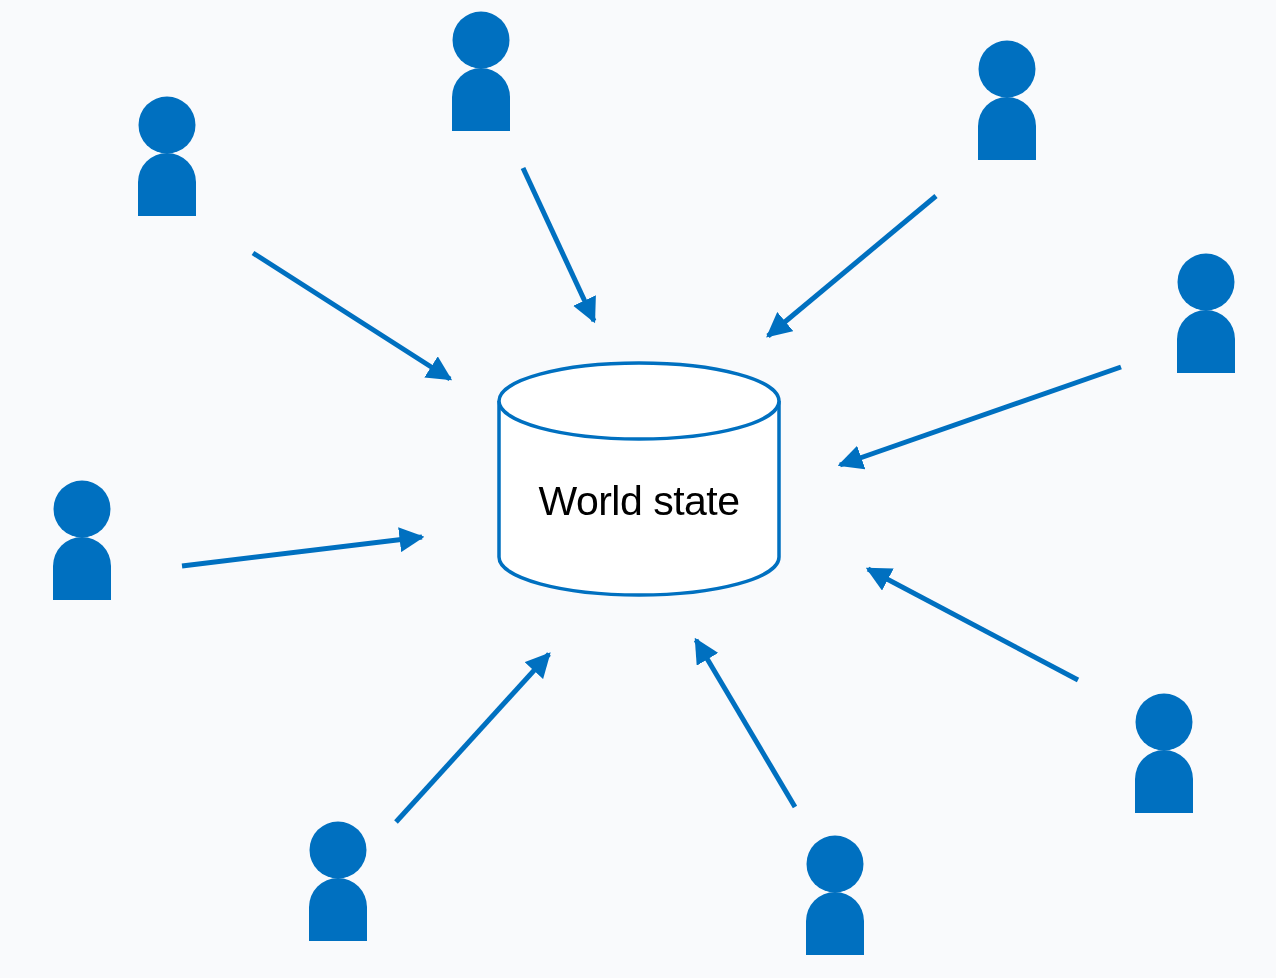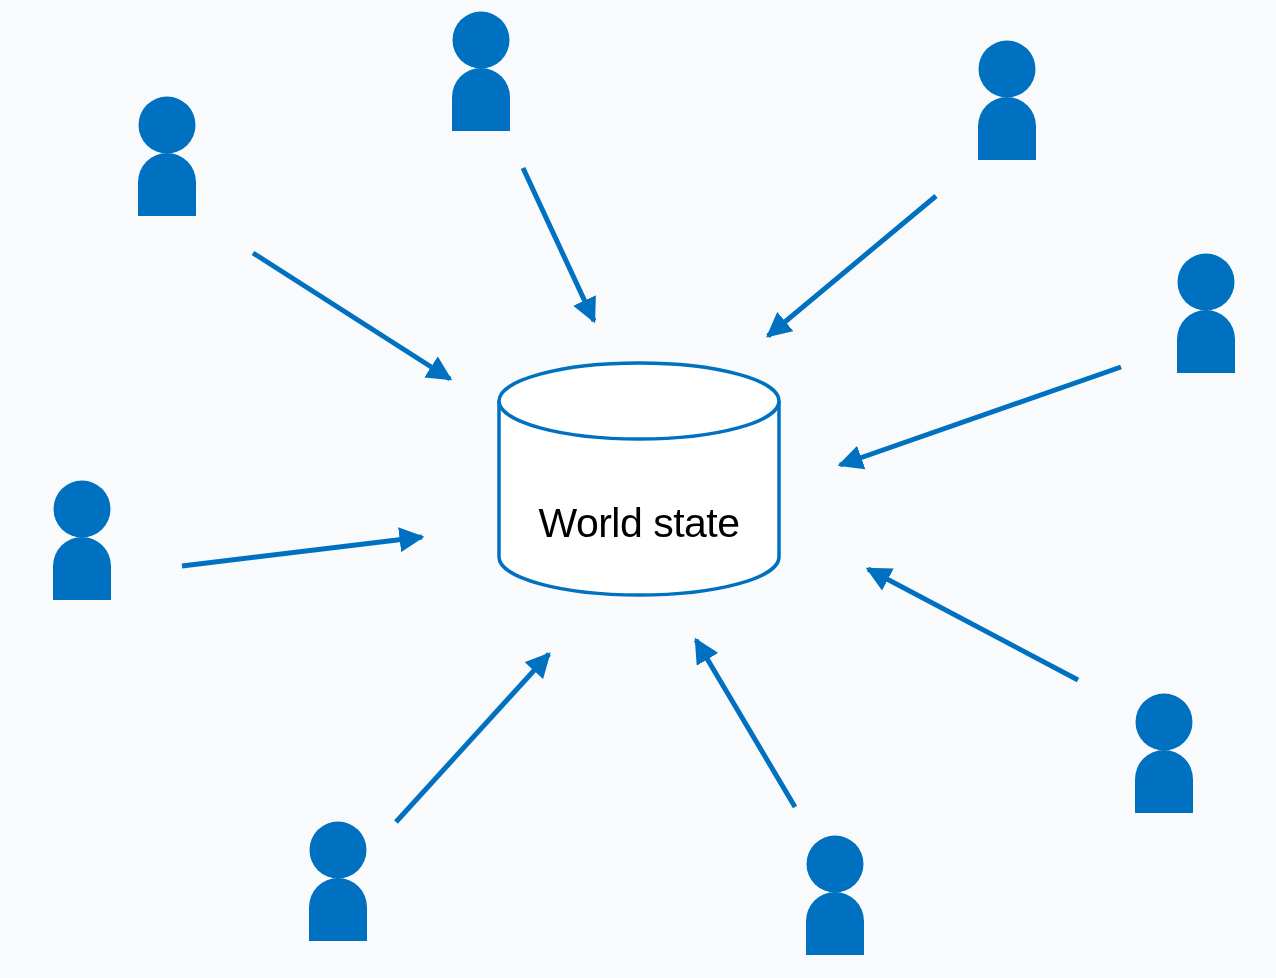--- a/index.html
+++ b/index.html
@@ -1,18 +1,18 @@
 <!DOCTYPE html>
 <html><head>
 <meta charset="utf-8">
 <style>
   html, body { margin: 0; padding: 0; }
   body { width: 1276px; height: 978px; background: #f9fafc; position: relative; overflow: hidden; font-family: "Liberation Sans", sans-serif; }
   svg.diagram { position: absolute; left: 0; top: 0; }
-  .label { position: absolute; left: 498px; top: 478px; width: 282px; text-align: center; font-size: 41px; color: #000; letter-spacing: -0.5px; margin-top: 22px; }
+  .label { position: absolute; left: 498px; top: 478px; width: 282px; text-align: center; font-size: 41px; color: #000; letter-spacing: -0.5px; }
 </style>
 </head>
 <body>
 
 <svg class="diagram" width="1276" height="978" viewBox="0 0 1276 978" xmlns="http://www.w3.org/2000/svg">
   <defs>
     <symbol id="person" viewBox="0 0 58 120">
       <circle cx="29" cy="29" r="28.5" fill="#0070c0"></circle>
       <path d="M0,120 L0,86 A29,29 0 0 1 58,86 L58,120 Z" fill="#0070c0"></path>
     </symbol>

